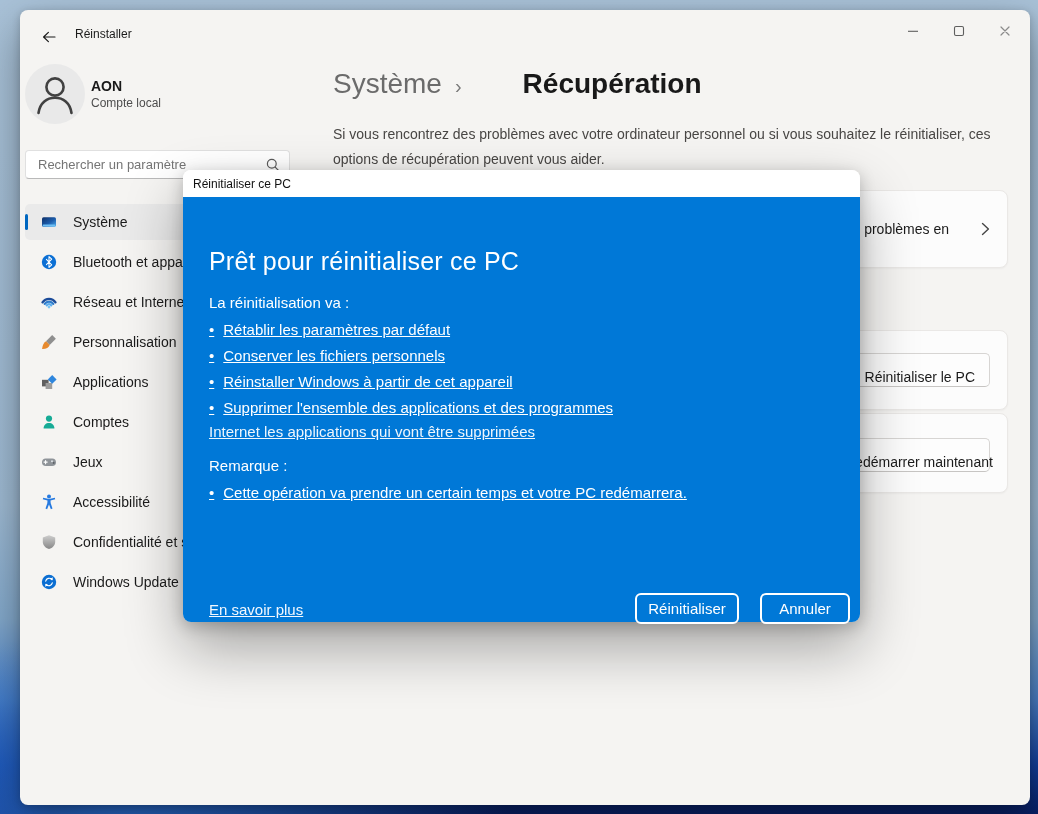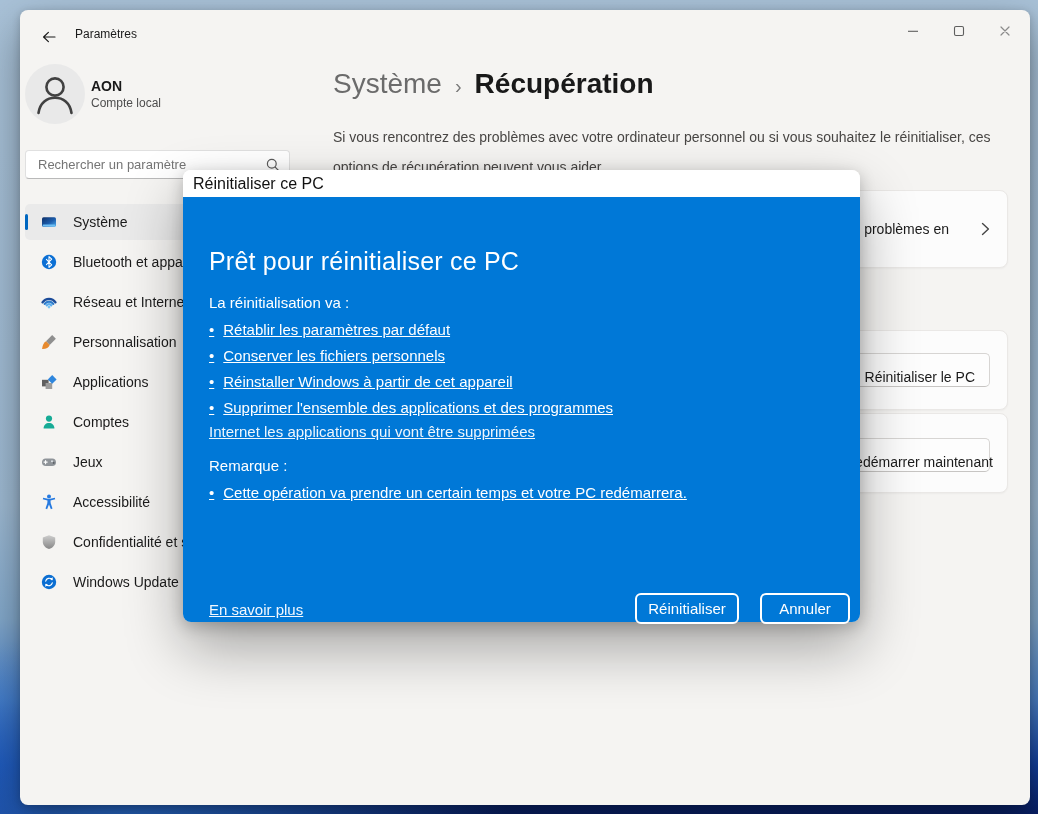--- a/index.html
+++ b/index.html
@@ -47,42 +47,42 @@
   .nav-item.selected { background:#eaeaea; }
   .accent-bar { position:absolute; left:0; top:10px; width:3px; height:16px; border-radius:2px; background:#0067c0; visibility:hidden; }
   .nav-item.selected .accent-bar { visibility:visible; }
   .nav-icon { width:16px; height:16px; margin-right:16px; flex:none; display:flex; }
   .nav-label { font-size:14px; color:#1b1b1b; white-space:nowrap; }
 
   
   .breadcrumb { position:absolute; left:313px; top:58px; display:flex; align-items:baseline; }
   .crumb-parent { font-size:28px; color:#6b6b6b; cursor:pointer; }
   .crumb-sep { font-size:20px; color:#7a7a7a; margin:0 13px; }
-  .crumb-current { font-size:28px; font-weight:600; color:#191919; }
-  .page-desc { position:absolute; left:313px; top:112px; width:662px; font-size:14px; line-height:30px; color:#484644; }
+  .crumb-current { font-size:28px; font-weight:600; color:#191919;margin-left:48px; }
+  .page-desc { position:absolute; left:313px; top:112px; width:662px; font-size:14px; line-height:25px; color:#484644; }
 
   
   .card { position:absolute; left:313px; width:675px; background:#fcfcfc;
     border:1px solid #eae8e6; border-radius:8px; box-shadow:0 1px 2px rgba(0,0,0,.04); }
   .card-troubleshoot { top:180px; height:78px; cursor:pointer; }
   .card-reset { top:320px; height:80px; }
   .card-restart { top:403px; height:80px; }
   .card-fragment { position:absolute; right:58px; top:50%; transform:translateY(-50%); font-size:14px; color:#1b1b1b; }
   .card-chevron { position:absolute; right:14px; top:50%; transform:translateY(-50%); display:flex; }
   .card-btn { position:absolute; right:17px; height:34px; background:#fdfdfd;
     border:1px solid #d7d5d3; border-bottom-color:#c7c5c3; border-radius:5px;
     font-family:inherit; font-size:14px; color:#1b1b1b; padding:15px 14px; cursor:pointer; white-space:nowrap; }
   .card-reset .card-btn { top:22px; }
   .card-restart .card-btn { top:24px; width:160px; }
 
   
   .dialog { position:absolute; left:183px; top:170px; width:677px; height:452px;
     border-radius:8px; box-shadow:0 26px 58px rgba(0,0,0,.33), 0 4px 16px rgba(0,0,0,.22); z-index:10; }
   .dialog-titlebar { height:27px; background:#ffffff; border-radius:8px 8px 0 0;
-    display:flex; align-items:center; padding-left:10px; font-size:16px; color:#111; }
+    display:flex; align-items:center; padding-left:10px; font-size:12px; color:#111; }
   .dialog-body { position:relative; height:425px; background:#0078d7; border-radius:0 0 8px 8px; color:#fff; }
   .dlg-heading { position:absolute; left:26px; top:50px; font-size:25px; font-weight:400; letter-spacing:.2px; }
   .dlg-intro { position:absolute; left:26px; top:97px; font-size:15px; }
   .dlg-bullets { position:absolute; left:26px; top:120px; list-style:none; }
   .dlg-bullets li, .dlg-remark-bullet { font-size:15px; line-height:26px;text-decoration:underline; }
   .dlg-bullets li::before, .dlg-remark-bullet::before { content:"•"; margin-right:9px; }
   .dlg-apps-link { position:absolute; left:26px; top:226px; font-size:15px; color:#eef6fd;
     text-decoration:underline; cursor:pointer; }
   .dlg-remark-label { position:absolute; left:26px; top:260px; font-size:15px; }
   .dlg-remark-bullet { position:absolute; left:26px; top:283px; }
@@ -99,21 +99,21 @@
 
 <div class="window">
 
   <div class="titlebar-back">
     <span style="display:flex">
       <svg width="16" height="16" viewBox="0 0 16 16">
           <path d="M14 8 H2.6 M2.6 8 L7.4 3.4 M2.6 8 L7.4 12.6" stroke="#191919" stroke-width="1.2" fill="none" stroke-linecap="round" stroke-linejoin="round"></path>
         </svg>
     </span>
   </div>
-  <div class="app-title">Paramètres</div>
+  <div class="app-title">Réinstaller</div>
   <div class="win-controls">
     <div class="win-btn">
       <svg width="16" height="16" viewBox="0 0 16 16">
           <path d="M3 8.3 H13" stroke="#5e5e5e" stroke-width="1.1"></path>
         </svg>
     </div>
     <div class="win-btn">
       <svg width="16" height="16" viewBox="0 0 16 16">
           <rect x="3.5" y="3.5" width="9" height="9" rx="1.5" stroke="#5e5e5e" stroke-width="1.1" fill="none"></rect>
         </svg>

